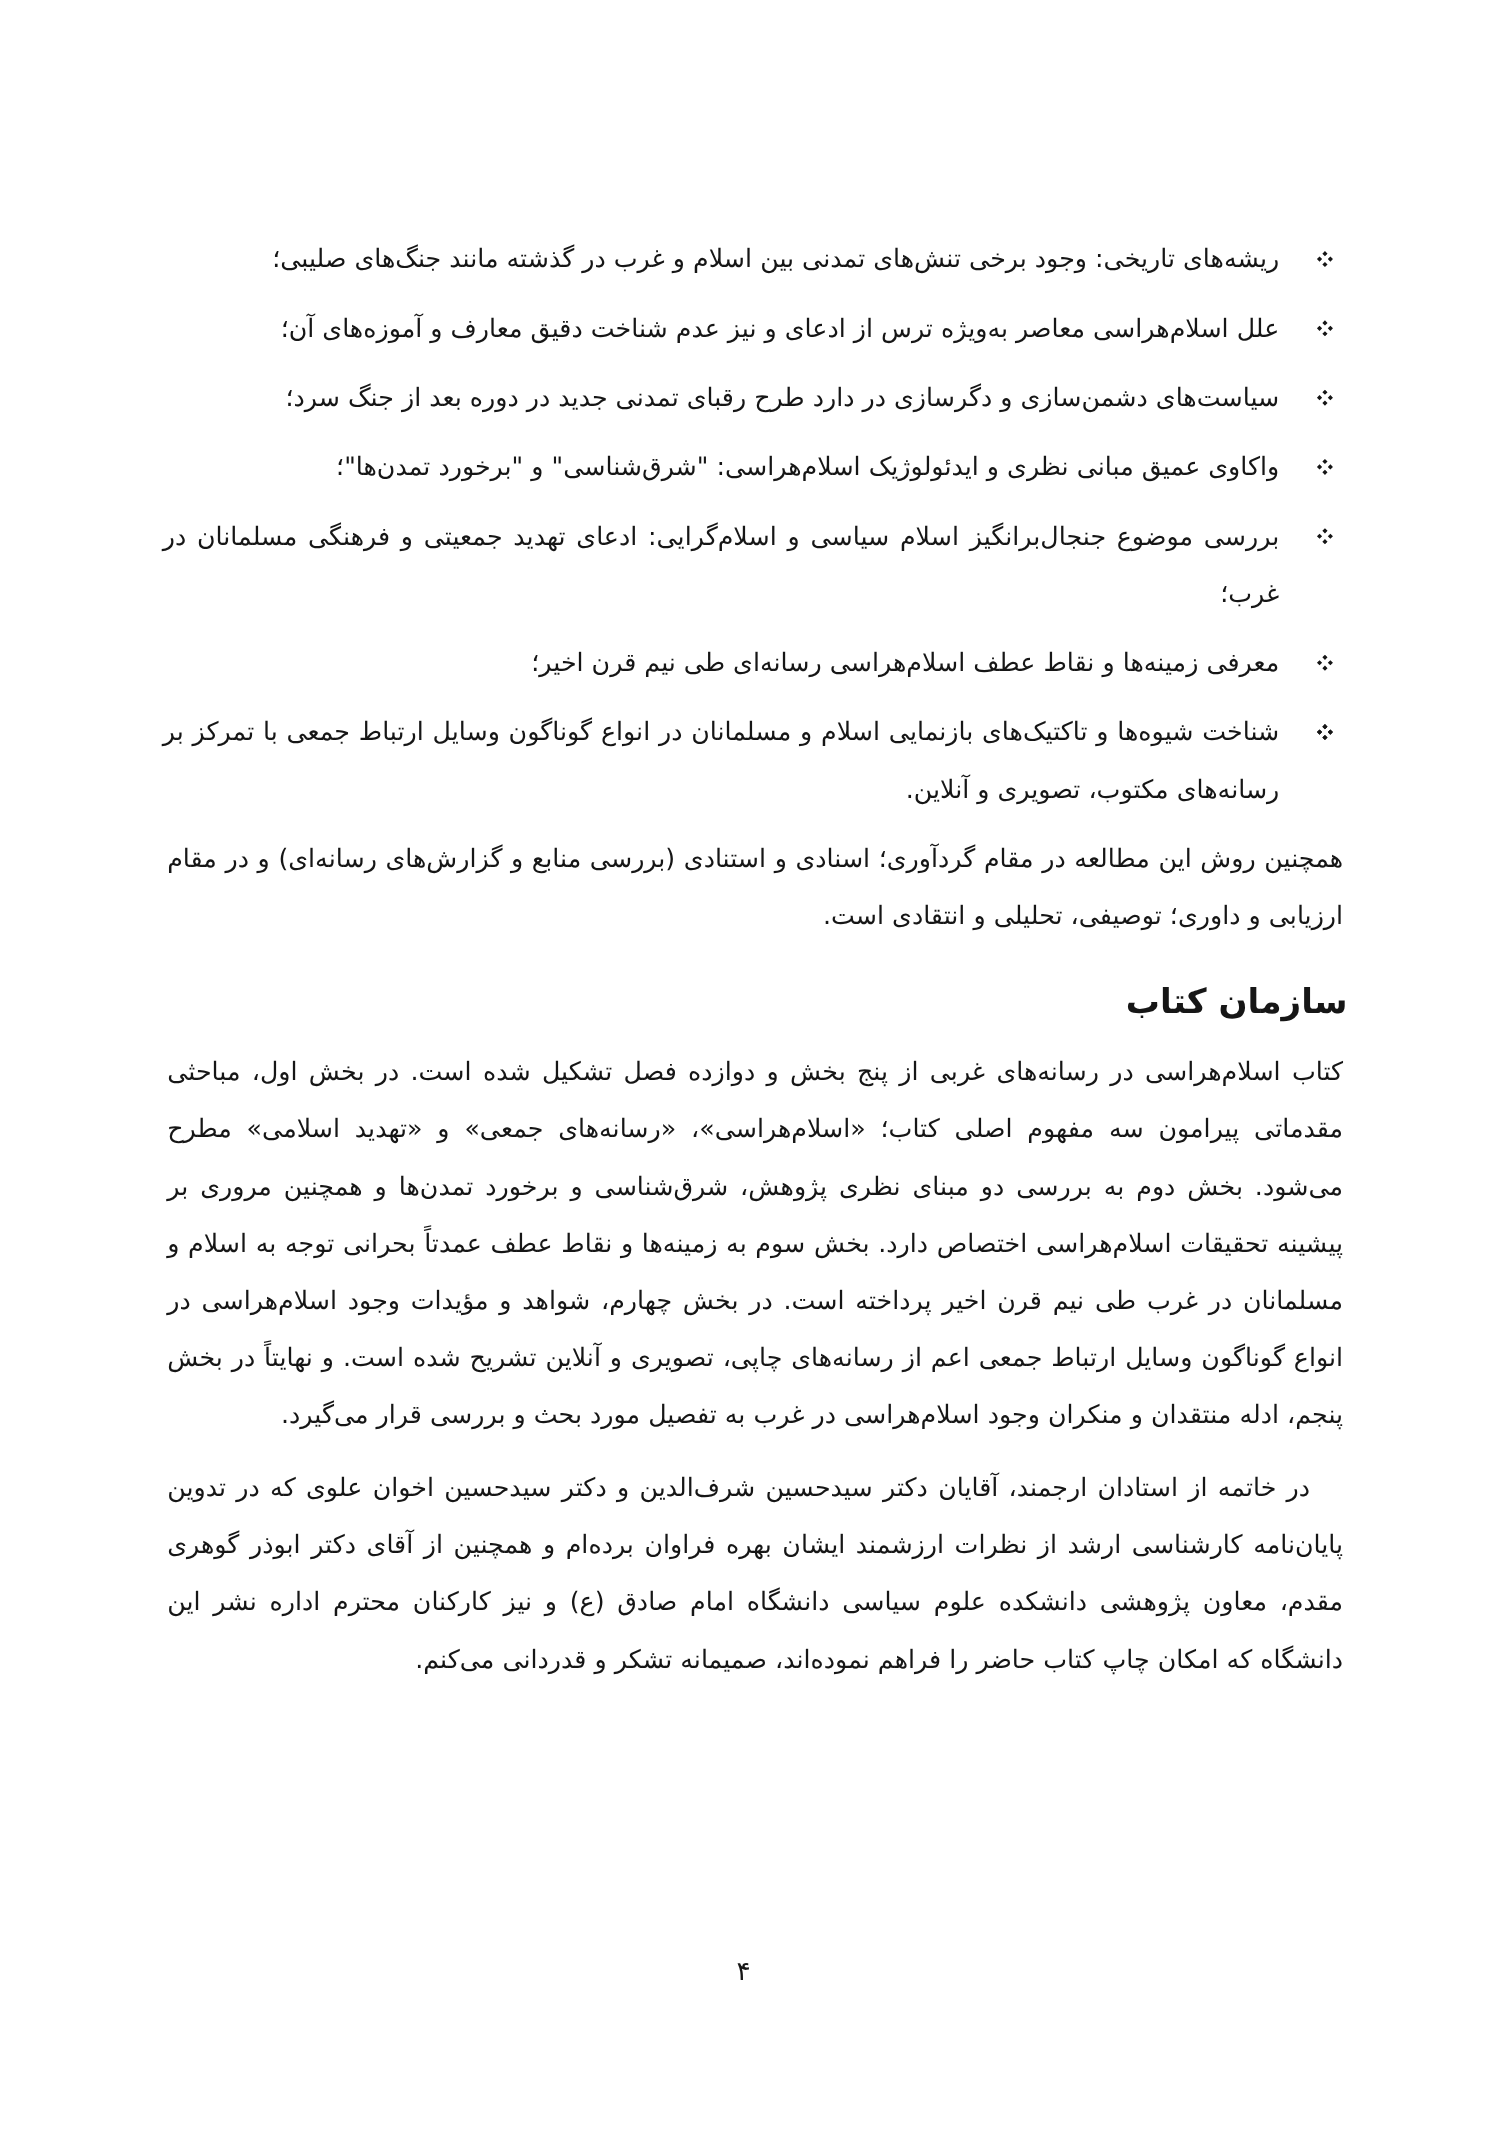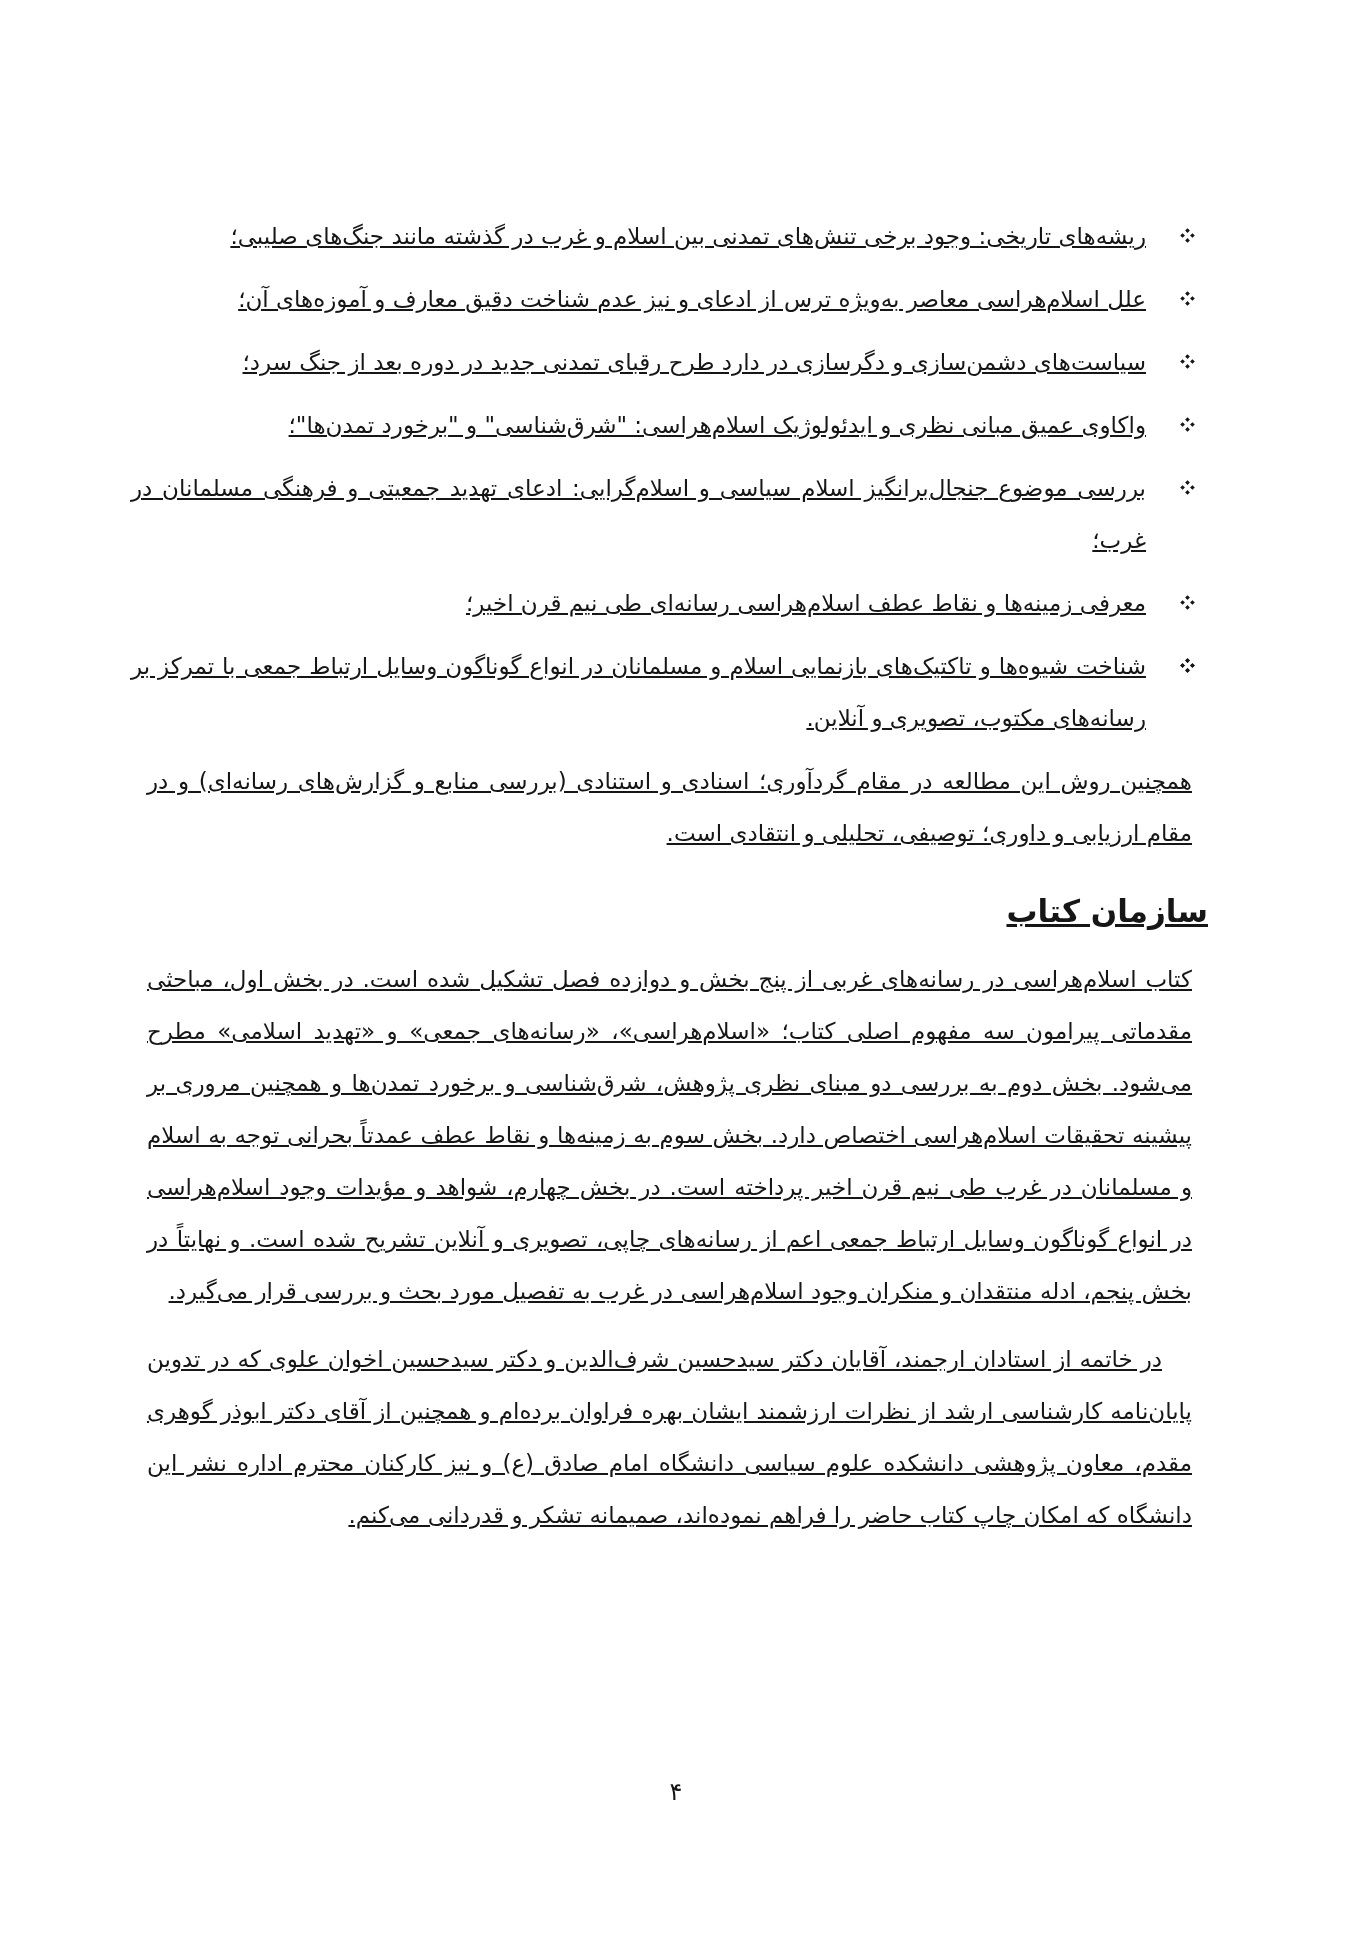--- a/index.html
+++ b/index.html
@@ -9,43 +9,42 @@
     height: 1935px;
     background: #ffffff;
     overflow: hidden;
     direction: rtl;
     font-family: "DejaVu Sans", "Liberation Sans", sans-serif;
     color: #161616;
   }
   .content {
     position: absolute;
     top: 210px;
-    right: 144px;
+    right: 127px;
     width: 1077px;
     font-size: 23px;
     line-height: 52px;
     text-align: justify;
-    text-decoration: underline;
   }
   ul.bullets { list-style: none; margin: 0; padding: 0; }
   ul.bullets li {
     position: relative;
     padding-right: 62px;
     margin-bottom: 11px;
   }
   .bullet {
     position: absolute;
     right: 13px;
     top: 18px;
     width: 15px;
     height: 15px;
     color: #161616;
   }
   .bullet svg { display: block; width: 15px; height: 15px; }
-  p { margin: 16px; }
+  p { margin: 4px; }
   .p-method { margin-top: 6px; }
   h2.section-heading {
     font-size: 31px;
     font-weight: bold;
     margin: 26px 0 12px 0;
     line-height: 52px;
     text-align: right;
   }
   .p-ack { margin-top: 14px; text-indent: 30px; }
   .pagenum {

